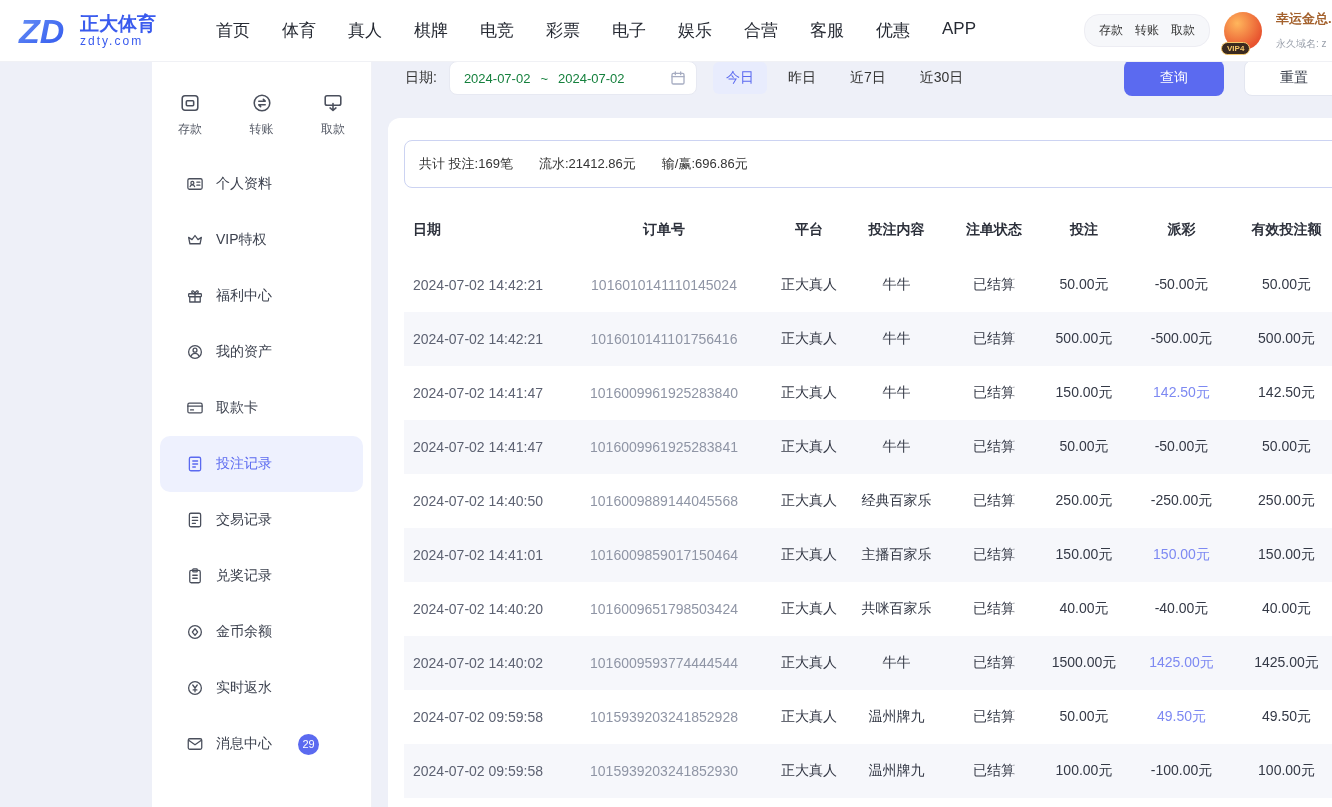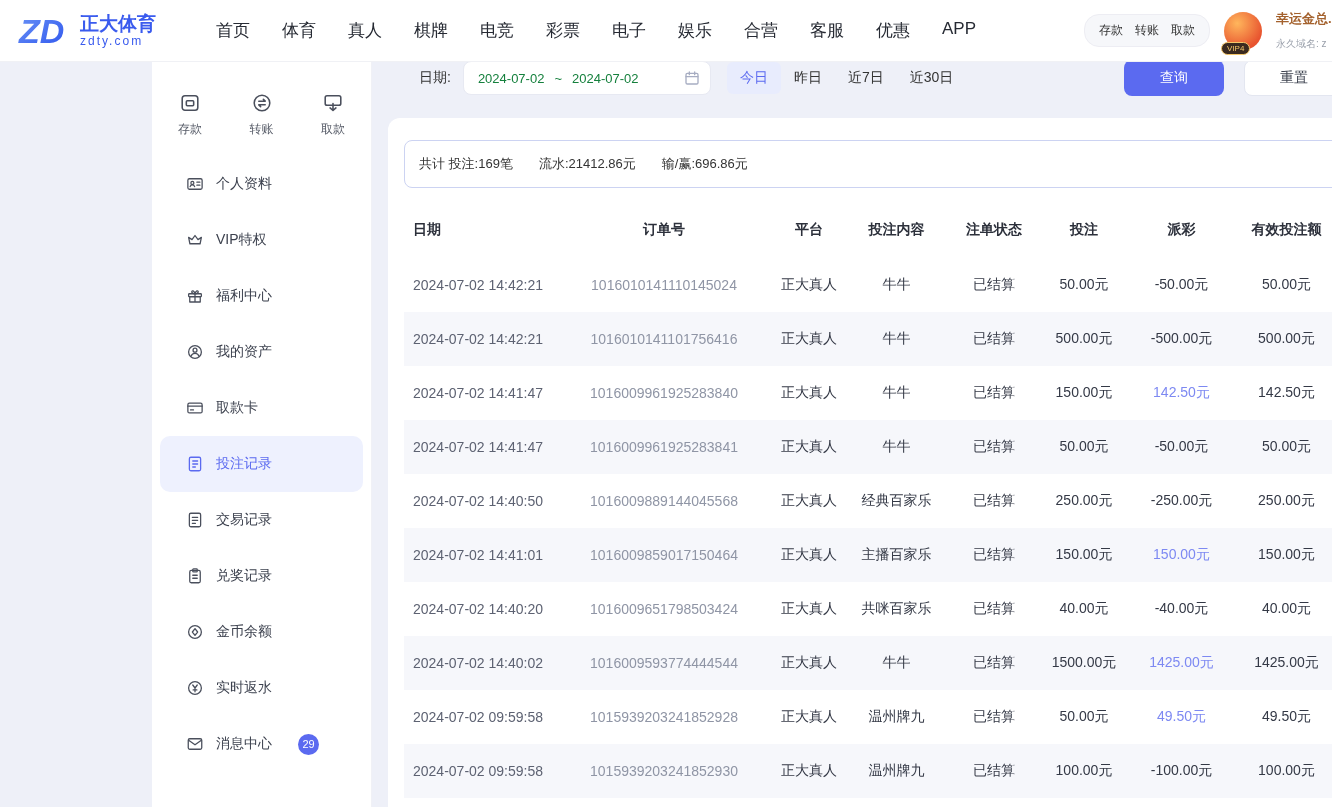--- a/index.html
+++ b/index.html
@@ -24,21 +24,21 @@
   .brand-domain { font-size: 12px; color: #3a5bee; letter-spacing: 2px; }
   .nav-menu { display: flex; gap: 32px; margin-left: 20px; font-size: 17px; color: #262a33; }
   .nav-item { cursor: pointer; white-space: nowrap; }
   .nav-right { margin-left: auto; display: flex; align-items: center; gap: 14px; }
   .wallet-pill { display: flex; gap: 12px; background: #f6f7fa; border: 1px solid #ededf3; border-radius: 15px; padding: 7px 14px; font-size: 12px; color: #333; }
   .wallet-link { cursor: pointer; white-space: nowrap; }
   .avatar-wrap { position: relative; width: 38px; height: 38px; flex-shrink: 0; cursor: pointer; }
   .avatar { width: 38px; height: 38px; border-radius: 50%; background: radial-gradient(circle at 35% 30%, #ffb65c, #e8542f 72%); }
   .vip-badge {
     position: absolute; left: -3px; bottom: -5px;
-    background: #3a2a20; color: #f5c76a; font-size: 8px; font-weight: normal;
+    background: #3a2a20; color: #f5c76a; font-size: 8px; font-weight: bold;
     padding: 1px 5px; border-radius: 7px; border: 1px solid #f5c76a; white-space: nowrap;
   }
   .user-meta { width: 56px; overflow: hidden; }
   .user-name { font-size: 13px; font-weight: bold; color: #a4622e; white-space: nowrap; }
   .user-domain { font-size: 10px; color: #9aa0ab; white-space: nowrap; margin-top: 9px; }
 
   
   .sidebar {
     position: absolute; left: 152px; top: 62px; width: 220px; bottom: 0;
     background: #fff; border-right: 1px solid #f0f1f6; padding-top: 30px;
@@ -56,28 +56,28 @@
   .mi-icon svg { width: 18px; height: 18px; color: #4a4f5c; }
   .menu-item.active .mi-icon svg { color: #5b6af0; }
   .mi-badge {
     margin-left: auto; margin-right: 44px; background: #5b6af0; color: #fff;
     font-size: 11px; min-width: 21px; height: 21px; border-radius: 11px;
     display: flex; align-items: center; justify-content: center; padding: 0 4px;
   }
 
   
   .main { position: absolute; left: 372px; top: 62px; right: 0; bottom: 0; }
-  .filter-row { display: flex; align-items: center; padding-left: 47px; height: 44px; margin-top: -6px; justify-content: center; }
+  .filter-row { display: flex; align-items: center; padding-left: 33px; height: 44px; margin-top: -6px; justify-content: center; }
   .date-label { font-size: 14px; color: #333; margin-right: 12px; white-space: nowrap; }
   .date-box {
     width: 248px; height: 34px; background: #fff; border: 1px solid #e7e9f2; border-radius: 8px;
     display: flex; align-items: center; padding: 0 10px 0 14px; font-size: 13px; color: #15803d; gap: 10px; cursor: pointer;
   }
   .cal-icon { margin-left: auto; display: flex; }
-  .range-group { display: flex; align-items: center; gap: 0; margin-left: 16px; font-size: 14px; }
+  .range-group { display: flex; align-items: center; gap: 8px; margin-left: 16px; font-size: 14px; }
   .range-item { padding: 7px 13px; border-radius: 6px; color: #333; cursor: pointer; white-space: nowrap; }
   .range-item.active { background: #e8ecfd; color: #5b6af0; }
   .btn-query {
     margin-left: auto; width: 100px; height: 36px; background: #5b6af0; color: #fff;
     border: none; border-radius: 8px; font-size: 14px; cursor: pointer; flex-shrink: 0;
     font-family: Liberation Serif, serif;
   }
   .btn-reset {
     width: 100px; height: 36px; background: #fff; color: #3c414e;
     border: 1px solid #e3e6f0; border-radius: 8px; font-size: 14px; cursor: pointer;

